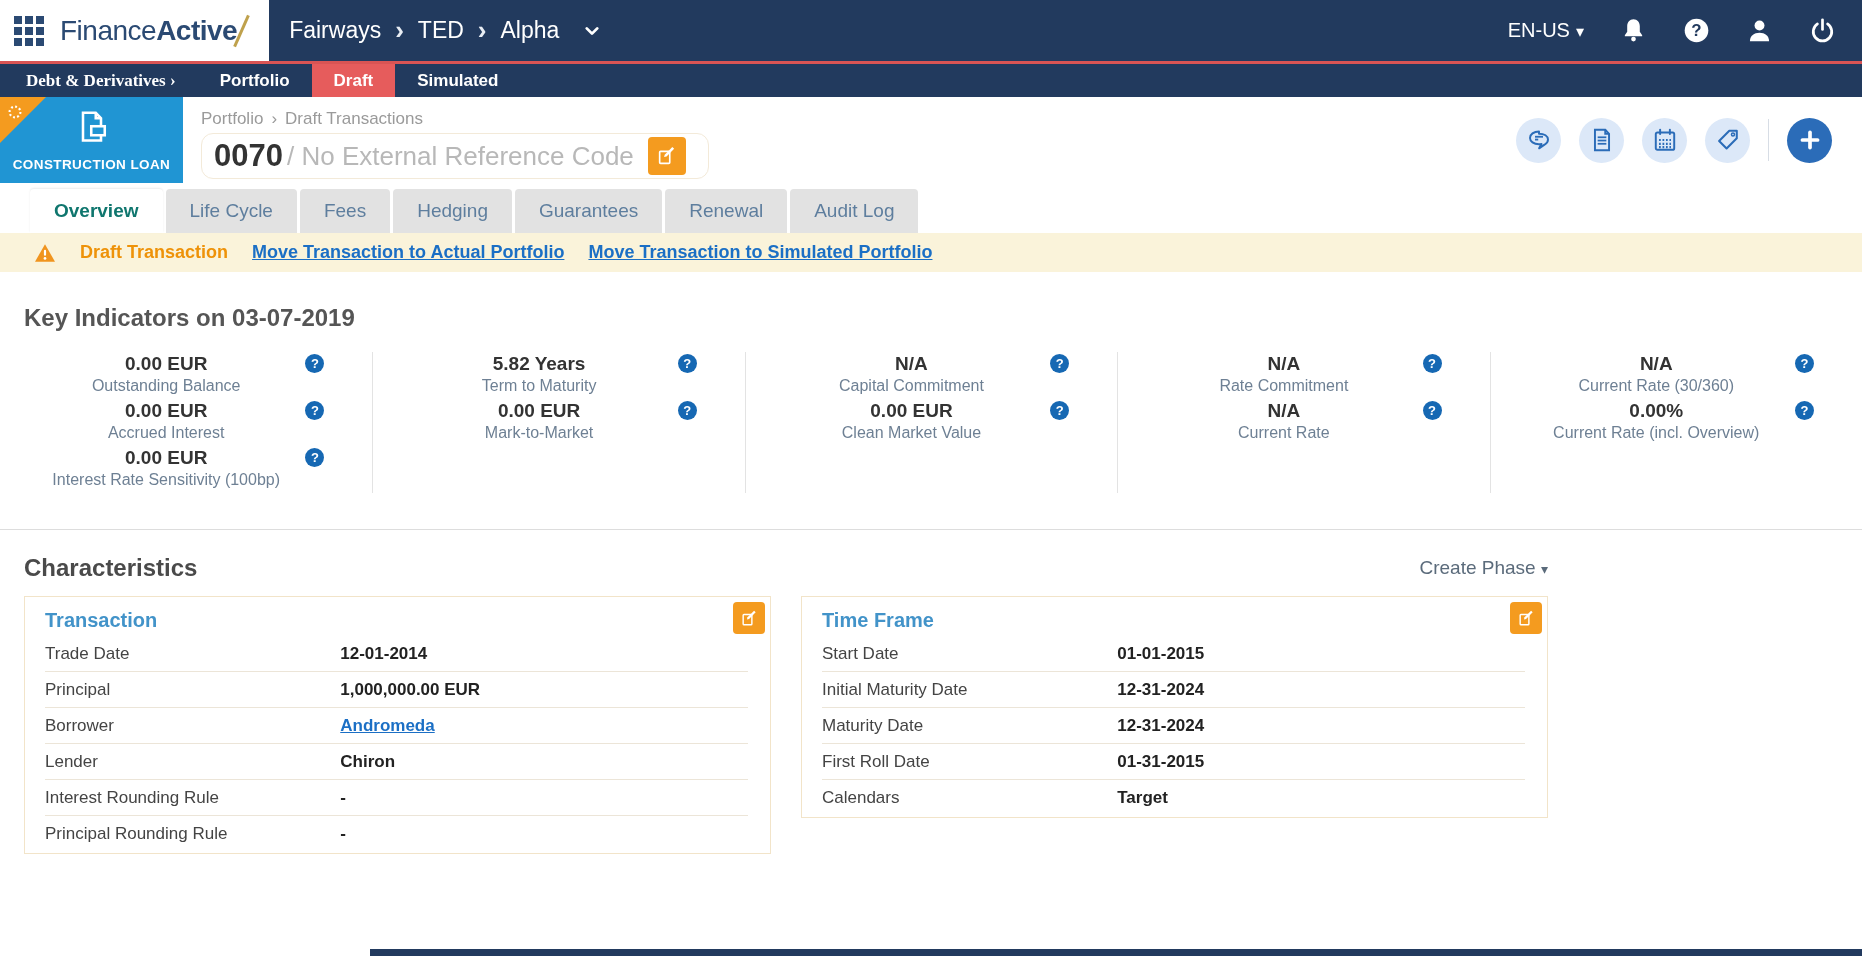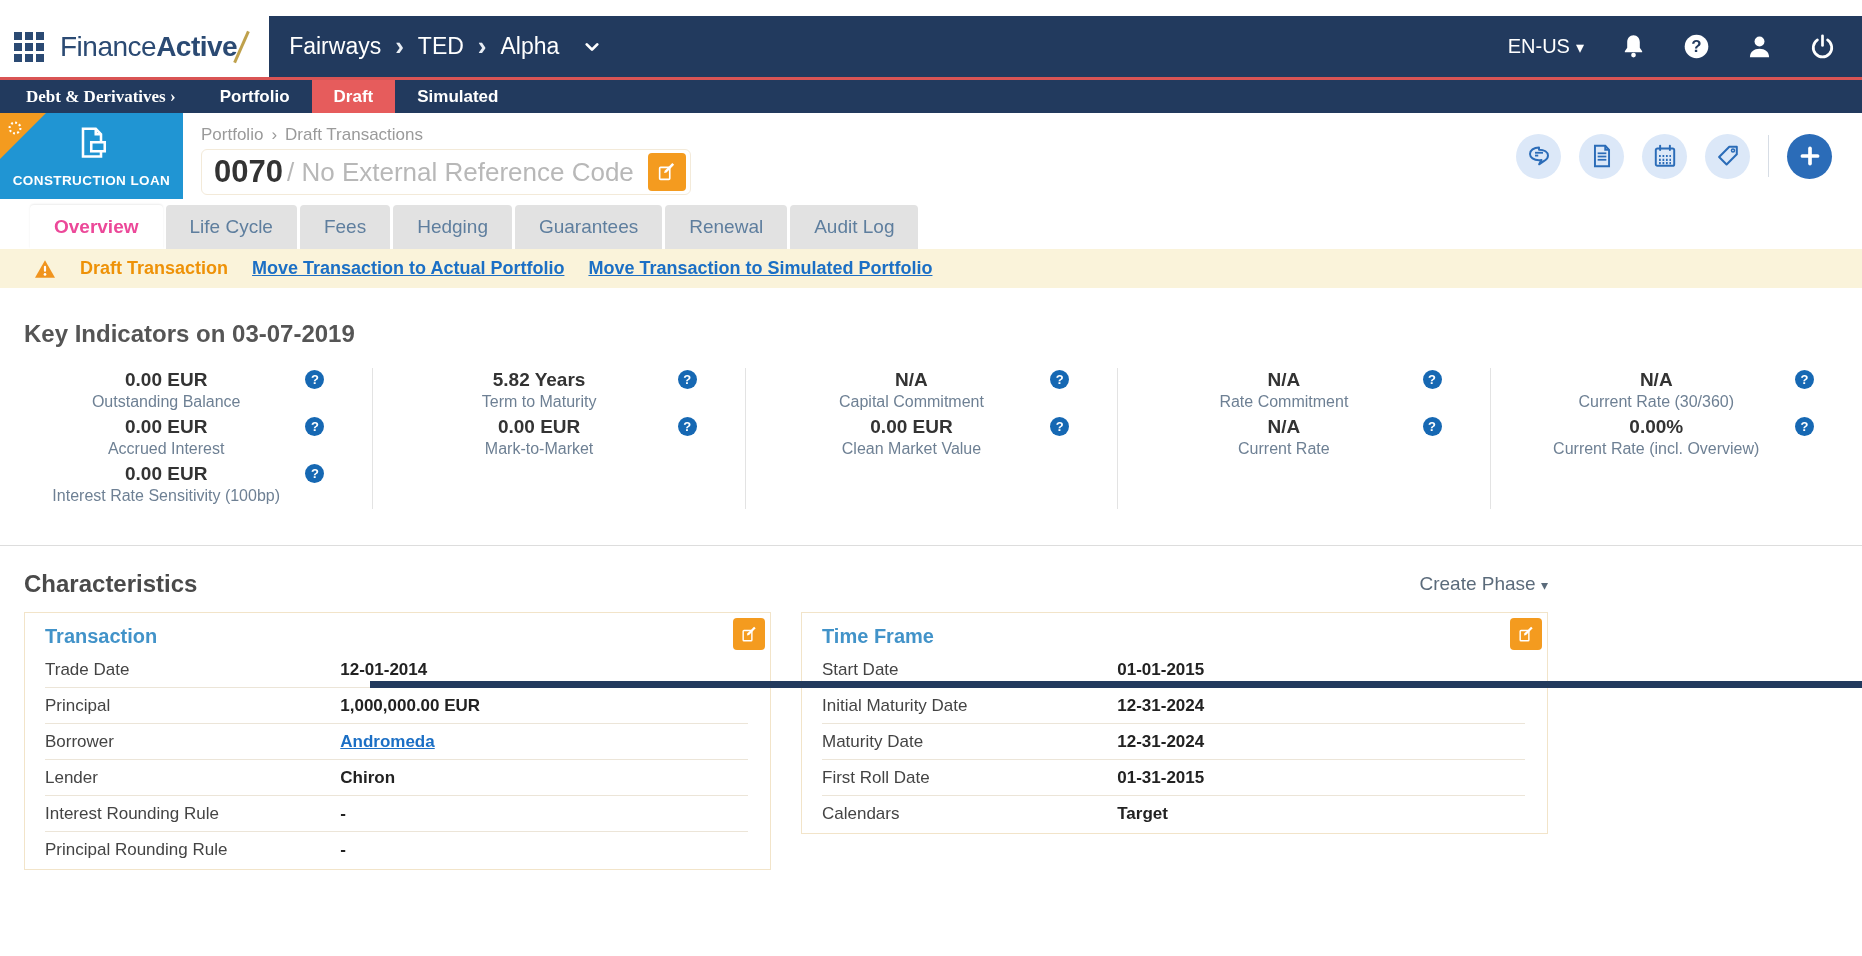--- a/index.html
+++ b/index.html
@@ -1,18 +1,18 @@
 <!DOCTYPE html>
 <html><head>
 <meta charset="utf-8">
 <style>
   * { margin:0; padding:0; box-sizing:border-box; }
   html,body { width:1862px; height:956px; overflow:hidden; background:#fff;
     font-family:"Liberation Sans", sans-serif; }
-  .page { position:relative; width:1862px; height:672px;margin-top:16px; }
+  .page { position:relative; width:1862px; height:956px; }
 
   
   .topbar { height:61px; background:#223a5e; display:flex; align-items:stretch; }
   .logo-box { background:#fff; display:flex; align-items:center; gap:16px; padding:0 26px 0 14px; }
   .apps-icon { display:grid; grid-template-columns:repeat(3,8px); grid-gap:3px; cursor:pointer; }
   .apps-icon i { width:8px; height:8px; background:#2b4a73; display:block; }
   .logo { font-size:28px; color:#2b4a73; letter-spacing:-0.5px; white-space:nowrap; }
   .logo-bold { font-weight:bold; }
   .logo-slash { display:inline-block; width:3px; height:34px; background:#bfa14c; transform:rotate(24deg); margin-left:3px; vertical-align:-8px; }
   .top-crumb { display:flex; align-items:center; color:#fff; font-size:23px; margin-left:20px; gap:14px; }
@@ -34,35 +34,35 @@
   
   .page-header { height:86px; display:flex; background:#fff; position:relative; }
   .type-badge { width:183px; background:#2095d3; color:#fff; display:flex; flex-direction:column; align-items:center; justify-content:center; gap:12px; position:relative; overflow:hidden; }
   .corner-ribbon { position:absolute; top:0; left:0; width:0; height:0; border-top:46px solid #f49b1f; border-right:46px solid transparent; }
   .corner-gear { position:absolute; top:5px; left:5px; width:20px; height:20px; }
   .badge-doc { width:36px; height:36px; }
   .badge-label { font-size:13.5px; font-weight:bold; letter-spacing:0.4px; }
   .header-main { padding:12px 0 0 18px; }
   .header-crumb { color:#9a9a9a; font-size:17px; display:flex; gap:8px; align-items:center; }
   .hc-sep::after { content:"›"; color:#9a9a9a; }
-  .title-row { margin-top:4px; display:flex; align-items:center; border:1px solid #f3ead9; border-radius:6px; padding:3px 4px 3px 12px;justify-content:flex-end; }
+  .title-row { margin-top:4px; display:flex; align-items:center; border:1px solid #f3ead9; border-radius:12px; padding:3px 22px 3px 12px;justify-content:flex-end; }
   .title-id { font-size:31px; font-weight:bold; color:#333; }
   .title-suffix { font-size:26px; color:#b8b8b8; margin-left:4px; white-space:nowrap; }
   .edit-btn { width:38px; height:38px; background:#f49b1f; border:none; border-radius:4px; margin-left:14px; cursor:pointer; display:inline-flex; align-items:center; justify-content:center; }
   .edit-btn svg { width:22px; height:22px; }
   .header-actions { margin-left:auto; display:flex; align-items:center; gap:18px; padding-right:30px; }
   .act-circle { width:45px; height:45px; border-radius:50%; background:#dce8f8; color:#2b6cb8; display:inline-flex; align-items:center; justify-content:center; cursor:pointer; }
   .act-circle svg { width:26px; height:26px; }
   .act-circle.solid { background:#2b6cb8; color:#fff; }
   .act-divider { width:1px; height:42px; background:#d7dde5; }
 
   
   .tabs { display:flex; align-items:flex-end; padding:6px 0 0 30px; background:#fff; gap:3px; }
   .tab { background:#e2e2e2; color:#5e7e9e; font-size:19px; padding:11px 24px; border-radius:4px 4px 0 0; cursor:pointer; white-space:nowrap; }
-  .tab.active { background:#fff; color:#ec4899; font-weight:bold; box-shadow:0 -1px 2px rgba(0,0,0,0.08); }
+  .tab.active { background:#fff; color:#0f766e; font-weight:bold; box-shadow:0 -1px 2px rgba(0,0,0,0.08); }
 
   
   .banner { background:#faf3da; height:39px; display:flex; align-items:center; padding-left:34px; gap:24px; font-size:18px; font-weight:bold; }
   .warn-icon { width:22px; height:20px; }
   .banner-status { color:#ee9208; }
   .banner-link { color:#1b6fc5; text-decoration:underline; cursor:pointer; }
 
   
   .ki-title { color:#555; font-size:24px; margin:32px 0 20px 24px; }
   .ki-grid { display:flex; width:1862px; }

